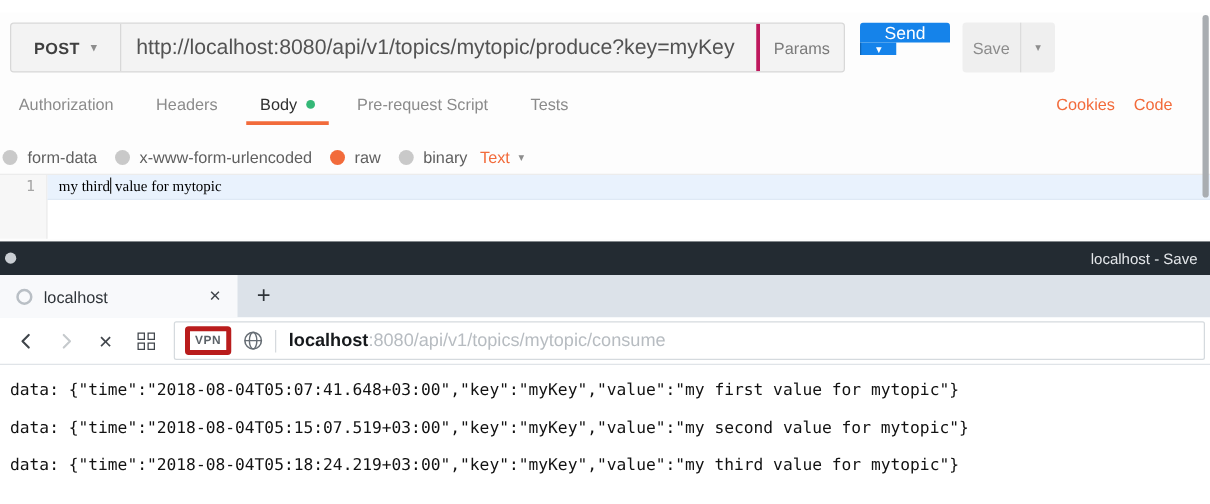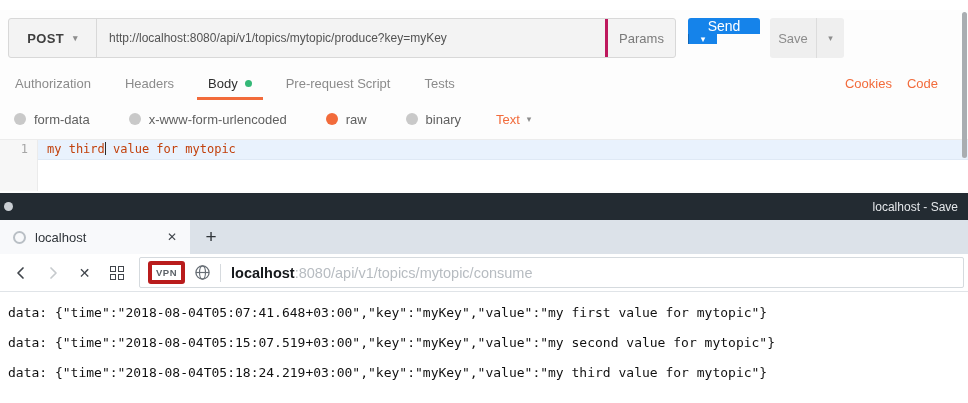--- a/index.html
+++ b/index.html
@@ -11,49 +11,49 @@
   *{box-sizing:border-box;margin:0;padding:0;}
   html,body{width:968px;height:403px;overflow:hidden;}
   body{font-family:"Liberation Sans",sans-serif;background:#fff;position:relative;}
 
   
   .postman{height:183px;background:#fdfdfd;position:relative;margin-top:10px;}
   .req-row{display:flex;align-items:center;padding:8px 8px 0 8px;height:48px;}
   .req-group{display:flex;height:40px;border:1px solid #d8d8d8;border-radius:3px;background:#f3f3f3;overflow:hidden;}
   .method-btn{width:88px;display:flex;align-items:center;justify-content:center;gap:9px;border-right:1px solid #d8d8d8;color:#3f3f3f;font-weight:700;font-size:13px;letter-spacing:.3px;cursor:pointer;}
   .caret{font-size:9px;color:#8d8d8d;}
-  .url-field{width:508px;display:flex;align-items:center;padding:0 12px;font-size:12px;color:#535353;white-space:nowrap;overflow:hidden;}
+  .url-field{width:508px;display:flex;align-items:center;padding:0 12px;font-size:17px;color:#535353;white-space:nowrap;overflow:hidden;}
   .params-btn{width:70px;display:flex;align-items:center;justify-content:center;border-left:3px solid #be185d;color:#7a7a7a;font-size:13px;cursor:pointer;}
   .send-group{display:flex;margin-left:12px;height:40px;border-radius:3px;overflow:hidden;flex-direction:column;}
   .send-main{width:72px;background:var(--send-blue);color:#fff;font-size:14px;display:flex;align-items:center;justify-content:center;border:none;cursor:pointer;font-family:inherit;}
   .send-caret{width:29px;background:var(--send-blue);border:none;border-left:1px solid rgba(0,0,0,.22);display:flex;align-items:center;justify-content:center;cursor:pointer;}
   .send-caret .caret{color:#fff;}
   .save-group{display:flex;margin-left:10px;height:40px;border-radius:3px;overflow:hidden;background:#efefef;}
   .save-main{width:46px;display:flex;align-items:center;justify-content:center;color:#8c8c8c;font-size:13px;border:none;background:transparent;cursor:pointer;font-family:inherit;}
   .save-caret{width:28px;border:none;background:transparent;border-left:1px solid #dcdcdc;display:flex;align-items:center;justify-content:center;cursor:pointer;}
   .pm-scrollbar{position:absolute;right:1px;top:2px;width:5px;height:146px;background:#a9adb1;border-radius:3px;}
 
   .tabs-row{display:flex;align-items:stretch;height:33px;margin-top:9px;padding:0 4px;font-size:13px;color:#8b8b8b;}
   .pm-tab{padding:0 11px;display:flex;align-items:center;gap:7px;margin-right:12px;position:relative;cursor:pointer;}
   .pm-tab.active{color:#2e2e2e;}
   .pm-tab.active::after{content:"";position:absolute;left:0;right:0;bottom:0;height:3px;background:var(--accent-orange);}
   .green-dot{width:7px;height:7px;border-radius:50%;background:var(--green-dot);}
   .pm-links{margin-left:auto;display:flex;gap:15px;align-items:center;color:var(--accent-orange);padding-right:26px;}
   .pm-link{cursor:pointer;}
 
-  .modes-row{display:flex;align-items:center;height:28px;padding:0 14px;margin-top:5px;font-size:13px;color:#5f5f5f;gap:39px;}
+  .modes-row{display:flex;align-items:flex-end;height:28px;padding:0 2px;margin-top:5px;font-size:13px;color:#5f5f5f;gap:14px;}
   .mode{display:flex;align-items:center;gap:8px;cursor:pointer;}
   .radio{width:12px;height:12px;border-radius:50%;background:#c9c9c9;}
   .mode.selected .radio{background:var(--accent-orange);}
   .raw-type{color:var(--accent-orange);display:flex;gap:7px;align-items:center;cursor:pointer;margin-left:-4px;}
 
   .editor{display:flex;margin-top:6px;border-top:1px solid #ececec;height:52px;font-family:"DejaVu Sans Mono",monospace;font-size:12px;background:#fff;}
   .gutter{width:38px;background:#f7f7f7;border-right:1px solid #ebebeb;color:#a6a6a6;text-align:right;padding:2px 9px 0 0;}
   .code-area{flex:1;}
-  .active-line{height:20px;line-height:19px;background:#e9f2fd;border-bottom:1px solid #dfe9f5;padding-left:9px;color:#c2410c;white-space:pre;}
+  .active-line{height:20px;line-height:19px;background:#e9f2fd;border-bottom:1px solid #dfe9f5;padding-left:9px;color:#000000;white-space:pre;font-family:Liberation Serif, serif;}
   .cursor{display:inline-block;width:1px;height:13px;background:#2b2b2b;vertical-align:-2px;}
 
   
   .titlebar{height:27px;background:var(--opera-dark);display:flex;align-items:center;}
   .win-dot{width:9px;height:9px;border-radius:50%;background:#c9ced3;margin-left:4px;}
   .win-title{margin-left:auto;padding-right:10px;color:#e4e7ea;font-size:12px;}
 
   .tabstrip{height:34px;background:#dce2e9;display:flex;align-items:stretch;}
   .browser-tab{width:190px;background:#f8f9fb;display:flex;align-items:center;padding:0 13px;gap:9px;font-size:13px;color:#2f3439;cursor:pointer;}
   .favicon{width:13px;height:13px;border-radius:50%;border:2px solid #b9bfc5;}

